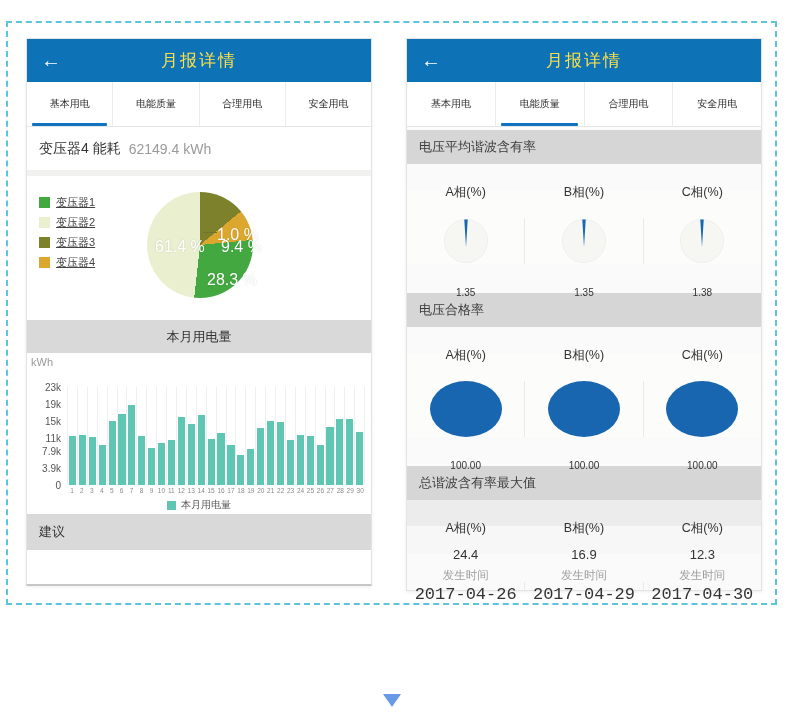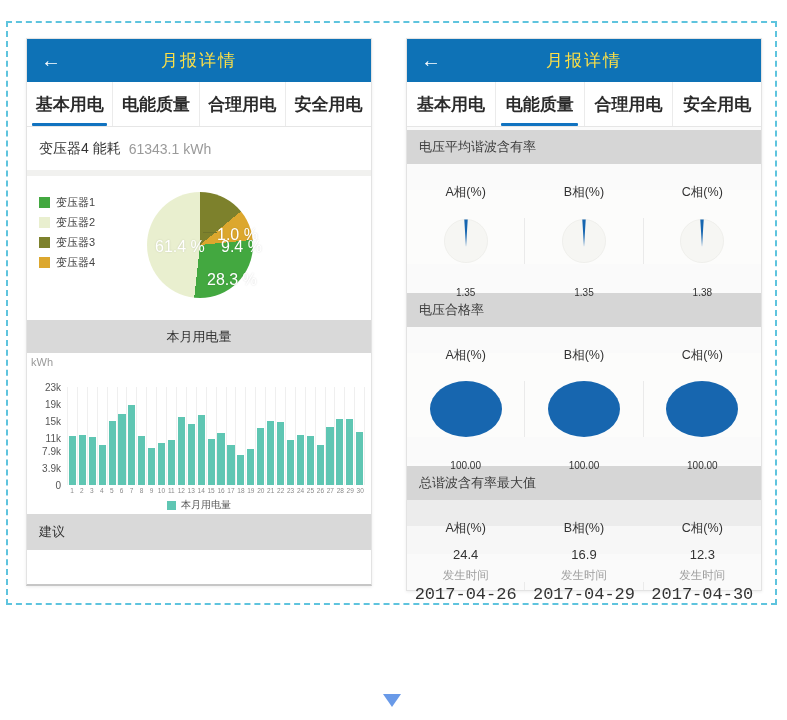--- a/index.html
+++ b/index.html
@@ -5,34 +5,34 @@
   * { margin:0; padding:0; box-sizing:border-box; }
   html,body { width:787px; height:720px; background:#ffffff; font-family:"Liberation Sans", sans-serif; overflow:hidden; }
   .frame { position:absolute; left:6px; top:21px; width:771px; height:584px; border:2px dashed #5ec4de; background:#ffffff; }
   .phone { position:absolute; top:15px; background:#fbfbfb; border:1px solid #e3e3e3; box-shadow:0 1px 3px rgba(0,0,0,.08); }
   .phone-left  { left:18px;  width:346px; height:548px; border-bottom:2px solid #c6c6c6; background:#fff; }
   .phone-right { left:398px; width:356px; height:553px; }
   .appbar { height:43px; background:#0e72b6; position:relative; display:flex; align-items:center; justify-content:center; }
   .appbar .back { position:absolute; left:14px; top:8px; color:#fff; font-size:20px; line-height:26px; cursor:default; }
   .appbar .title { color:#fde047; font-size:17px; letter-spacing:2px; }
   .tabs { height:45px; display:flex; background:#fff; border-bottom:1px solid #e6e6e6; position:relative; }
-  .tab { flex:1; position:relative; display:flex; align-items:center; justify-content:center; font-size:17px; font-weight:bold; color:#2b2b2b; }
+  .tab { flex:1; position:relative; display:flex; align-items:center; justify-content:center; font-size:10px; font-weight:normal; color:#2b2b2b; }
   .tab + .tab { border-left:1px solid #ebebeb; }
   .tab .underline { position:absolute; left:6%; bottom:0; width:88%; height:3px; background:#1173c0; border-radius:1px; }
   
   .abs { position:absolute; }
   .summary { top:88px; left:0; width:100%; height:43px; display:flex; align-items:center; padding-left:12px; background:#fff; }
   .summary .lab { font-size:14px; color:#333; }
   .summary .val { font-size:14px; color:#9a9a9a; margin-left:8px; }
   .hdivider { top:131px; left:0; width:100%; height:6px; background:#f1f1ef; }
   .pie-area { top:137px; left:0; width:100%; height:144px; background:#fff; }
   .pie-legend { position:absolute; left:12px; top:16px; }
   .pie-legend .li { display:flex; align-items:center; height:20px; }
   .pie-legend .sw { width:11px; height:11px; margin-right:6px; }
-  .pie-legend .lt { font-size:11px; color:#444; }
+  .pie-legend .lt { font-size:11px; color:#444;text-decoration:underline; }
   .pie-wrap { position:absolute; left:120px; top:16px; width:106px; height:106px; }
   .pie { width:106px; height:106px; border-radius:50%; }
   .pie-lbl { position:absolute; font-size:16px; color:#fff; text-shadow:0 0 2px rgba(0,0,0,.15); white-space:nowrap; }
   .pie-lbl.dark-line::before { content:""; position:absolute; left:-14px; top:6px; width:14px; height:1px; background:#6f742a; }
   .month-bar { top:281px; left:0; width:100%; height:33px; background:#d9d9d9; display:flex; align-items:center; justify-content:center; font-size:13px; color:#333; }
   .kwh { top:317px; left:4px; font-size:11px; color:#9a9a9a; }
   .chart { top:333px; left:0; width:100%; height:142px; background:#fff; }
   .plot { position:absolute; left:40px; top:15px; width:298px; height:98px; display:flex; align-items:flex-end; border-left:1px solid #f0f0f0; }
   .slot { flex:1; height:100%; position:relative; border-right:1px solid #efefef; }
   .bar { position:absolute; left:10%; width:80%; bottom:0; background:#5fc6b3; }
@@ -85,21 +85,21 @@
         <div class="tab">
           <span>合理用电</span>
         </div>
         <div class="tab">
           <span>安全用电</span>
         </div>
       </div>
 
     <div class="abs summary">
       <span class="lab">变压器4 能耗</span>
-      <span class="val">61343.1 kWh</span>
+      <span class="val">62149.4 kWh</span>
     </div>
     <div class="abs hdivider"></div>
 
     <div class="abs pie-area">
       <div class="pie-legend" id="pie-legend">
           <div class="li">
             <span class="sw" style="background: rgb(67, 168, 64);"></span>
             <span class="lt">变压器1</span>
           </div>
           <div class="li">

